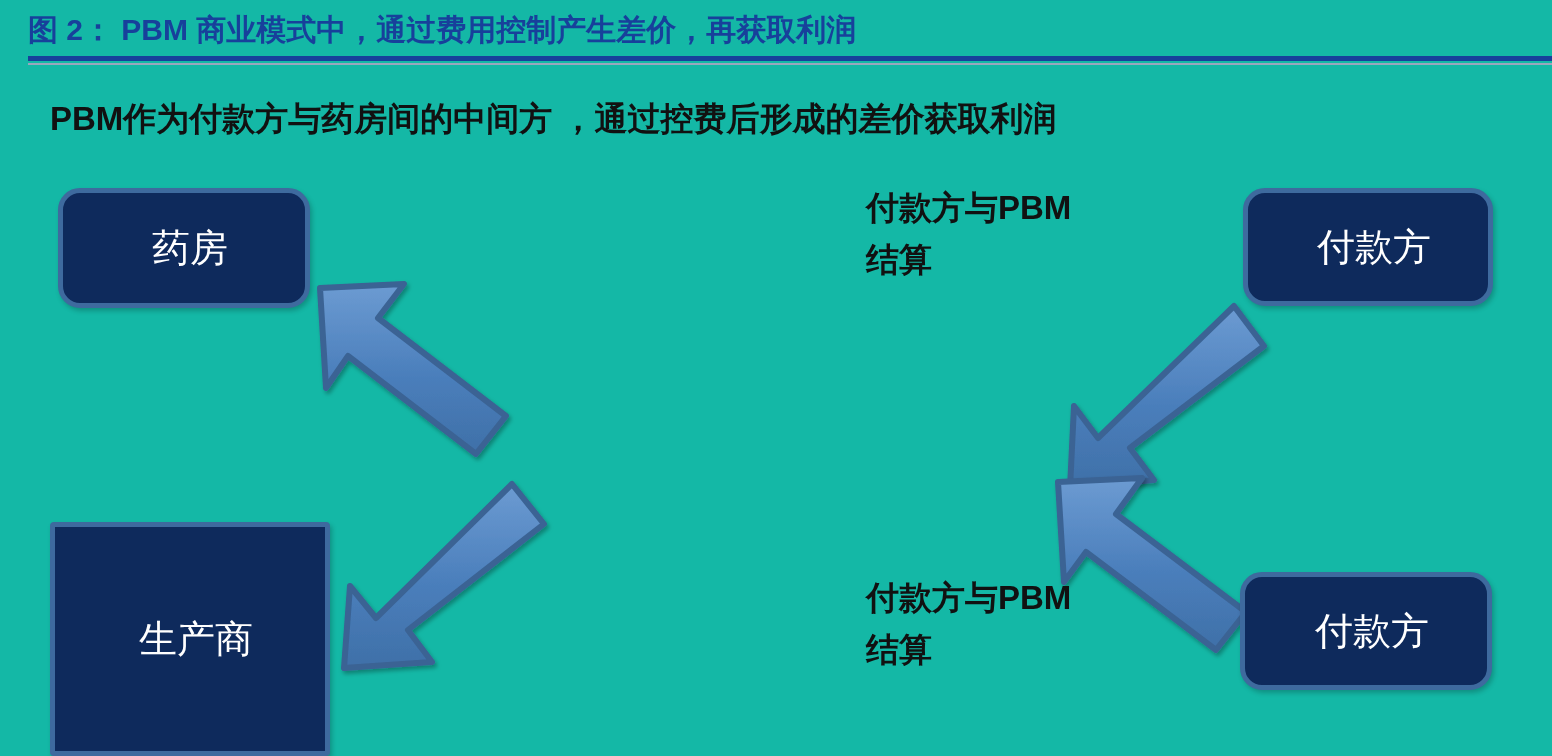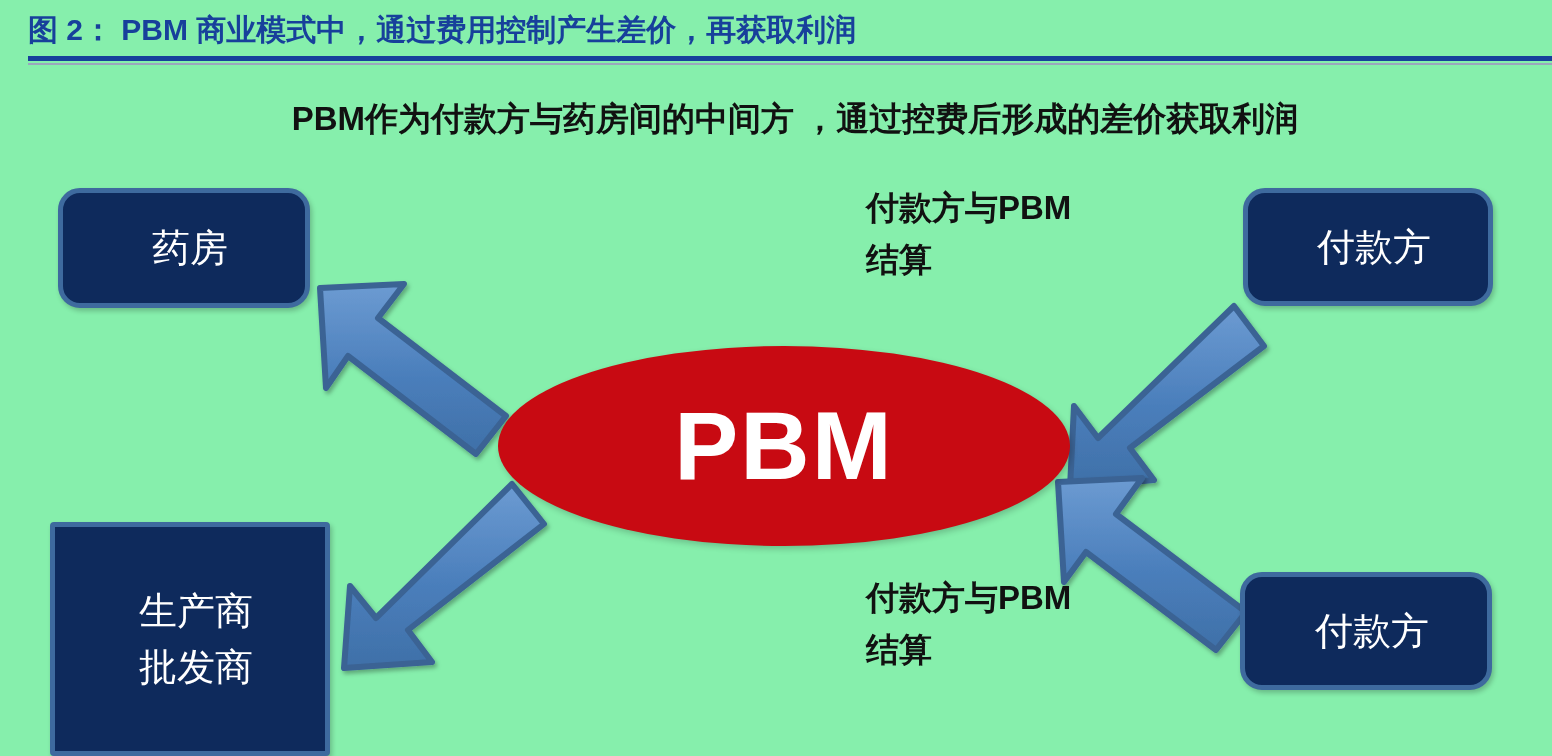--- a/index.html
+++ b/index.html
@@ -12,21 +12,21 @@
     width: 1552px;
     height: 756px;
     font-family: "Liberation Sans", "DejaVu Sans", sans-serif;
     overflow: hidden;
   }
 
   #page {
     position: relative;
     width: 1552px;
     height: 756px;
-    background: #86efac;
+    background: #14b8a6;
   }
 
   
   #figure-header {
     position: absolute;
     left: 0;
     top: 0;
     width: 1552px;
     height: 76px;
   }
@@ -57,21 +57,21 @@
     height: 2px;
     background: #9aa6bd;
   }
 
   
   #sub-caption {
     position: absolute;
     left: 50px;
     top: 96px;
     width: 1490px;
-    text-align: center;
+    text-align: left;
     font-size: 33px;
     font-weight: bold;
     color: #111111;
     white-space: nowrap;
     line-height: 46px;
   }
 
   
   #diagram {
     position: absolute;
@@ -199,30 +199,26 @@
     <div class="node-box" id="node-pharmacy">
       <span class="node-line">药房</span>
     </div>
 
     <div class="node-box" id="node-payer-top">
       <span class="node-line">付款方</span>
     </div>
 
     <div class="node-box" id="node-supplier">
       <span class="node-line">生产商</span>
-      <span class="node-line">批发商</span>
     </div>
 
     <div class="node-box" id="node-payer-bot">
       <span class="node-line">付款方</span>
     </div>
 
-    <div id="node-pbm">
-      <span id="node-pbm-label">PBM</span>
-    </div>
 
 
     <div class="flow-label" id="label-payer-top-flow">
       <span class="flow-line">付款方与PBM</span>
       <span class="flow-line">结算</span>
     </div>
 
 
     <div class="flow-label" id="label-payer-bot-flow">
       <span class="flow-line">付款方与PBM</span>

